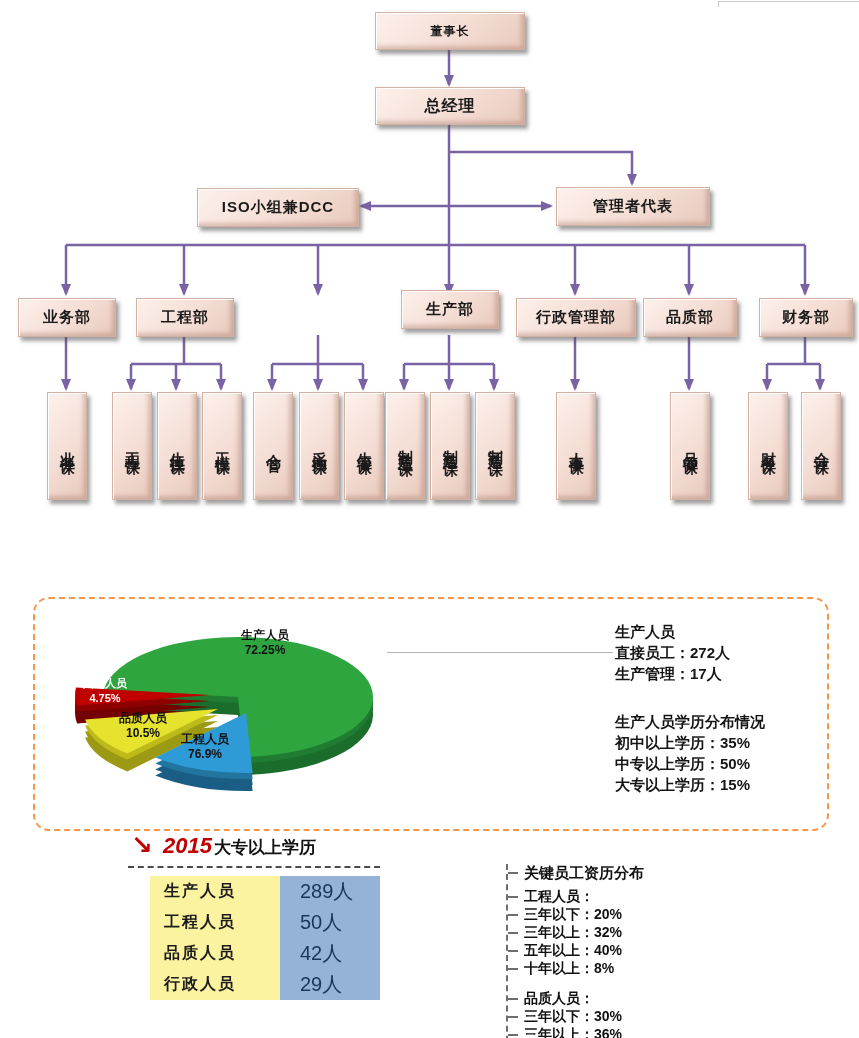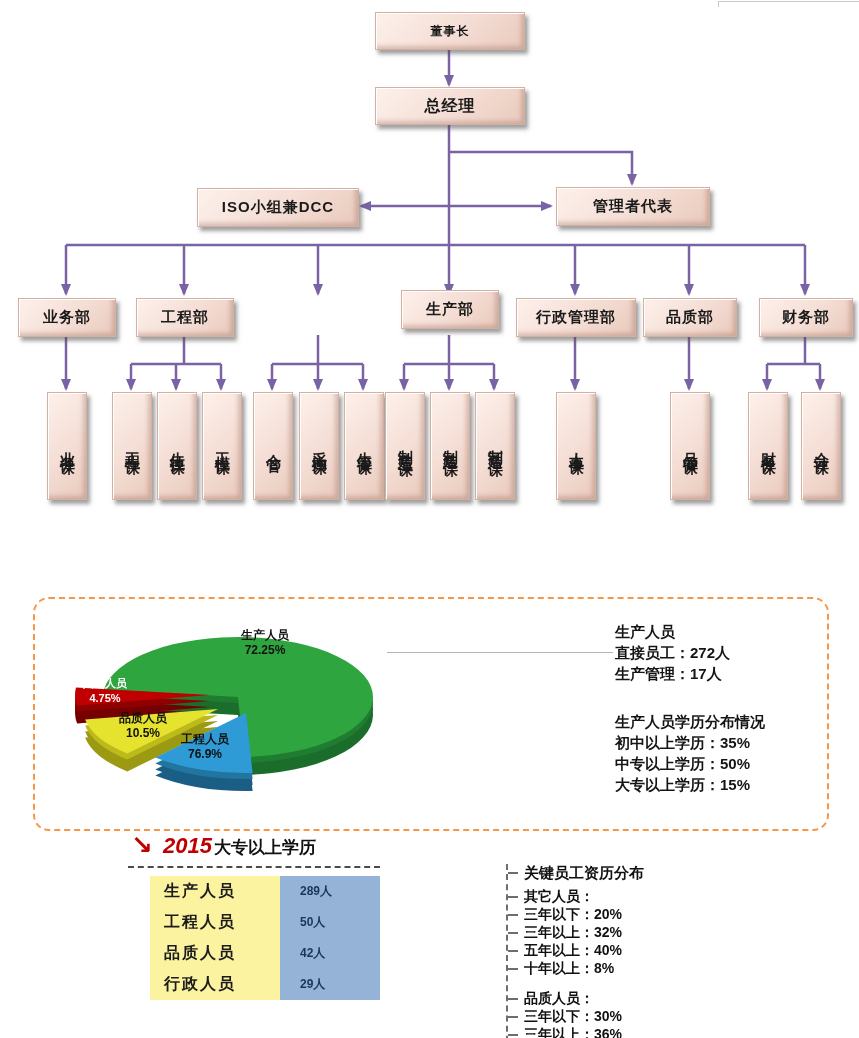--- a/index.html
+++ b/index.html
@@ -27,21 +27,21 @@
   .hc-icon{position:absolute;left:131px;top:832px;font-size:26px;font-weight:800;color:#C00000;line-height:26px;}
   .hc-title{position:absolute;left:163px;top:833px;white-space:nowrap;}
   .hc-year{font-size:22px;font-weight:800;color:#C00000;margin-right:2px;font-style:italic;}
   .hc-rest{font-size:17px;font-weight:700;color:#111;}
   .hc-dash{position:absolute;left:128px;top:866px;width:252px;border-top:2px dashed #4a4a4a;}
   .hc-table{position:absolute;left:150px;top:876px;width:230px;}
   .hc-row{display:flex;height:31px;}
   .hc-l{width:130px;background:#FCF3A0;display:flex;align-items:center;padding-left:14px;
         font-size:16px;font-weight:700;letter-spacing:2px;color:#1b1b1b;box-sizing:border-box;}
   .hc-v{width:100px;background:#95B3D7;display:flex;align-items:center;padding-left:20px;
-        font-size:12px;font-weight:700;color:#17375D;box-sizing:border-box;}
+        font-size:20px;font-weight:400;color:#17375D;box-sizing:border-box;}
   
   .sen{position:absolute;left:506px;top:848px;padding-left:16px;border-left:2px dashed #6d6d6d;margin-top:16px;}
   .sen-row{position:relative;font-weight:700;font-size:14px;line-height:17px;color:#111;margin-bottom:1px;white-space:nowrap;}
   .sen-row::before{content:"";position:absolute;left:-16px;top:8px;width:10px;height:2px;background:#6d6d6d;}
   .sen-title{font-size:15px;margin-bottom:7px;}
   .sen-group{margin-top:2px;}
   .sen-gap{margin-top:13px;}
 </style>
 </head>
 <body>
@@ -205,21 +205,21 @@
       <div class="hc-v">42人</div>
     </div>
     <div class="hc-row">
       <div class="hc-l">行政人员</div>
       <div class="hc-v">29人</div>
     </div>
   </div>
 
   <div class="sen">
     <div class="sen-row sen-title">关键员工资历分布</div>
-    <div class="sen-row sen-group">其它人员：</div>
+    <div class="sen-row sen-group">工程人员：</div>
     <div class="sen-row">三年以下：20%</div>
     <div class="sen-row">三年以上：32%</div>
     <div class="sen-row">五年以上：40%</div>
     <div class="sen-row">十年以上：8%</div>
     <div class="sen-row sen-group sen-gap">品质人员：</div>
     <div class="sen-row">三年以下：30%</div>
     <div class="sen-row">三年以上：36%</div>
     <div class="sen-row">五年以上：30%</div>
   </div>
 

